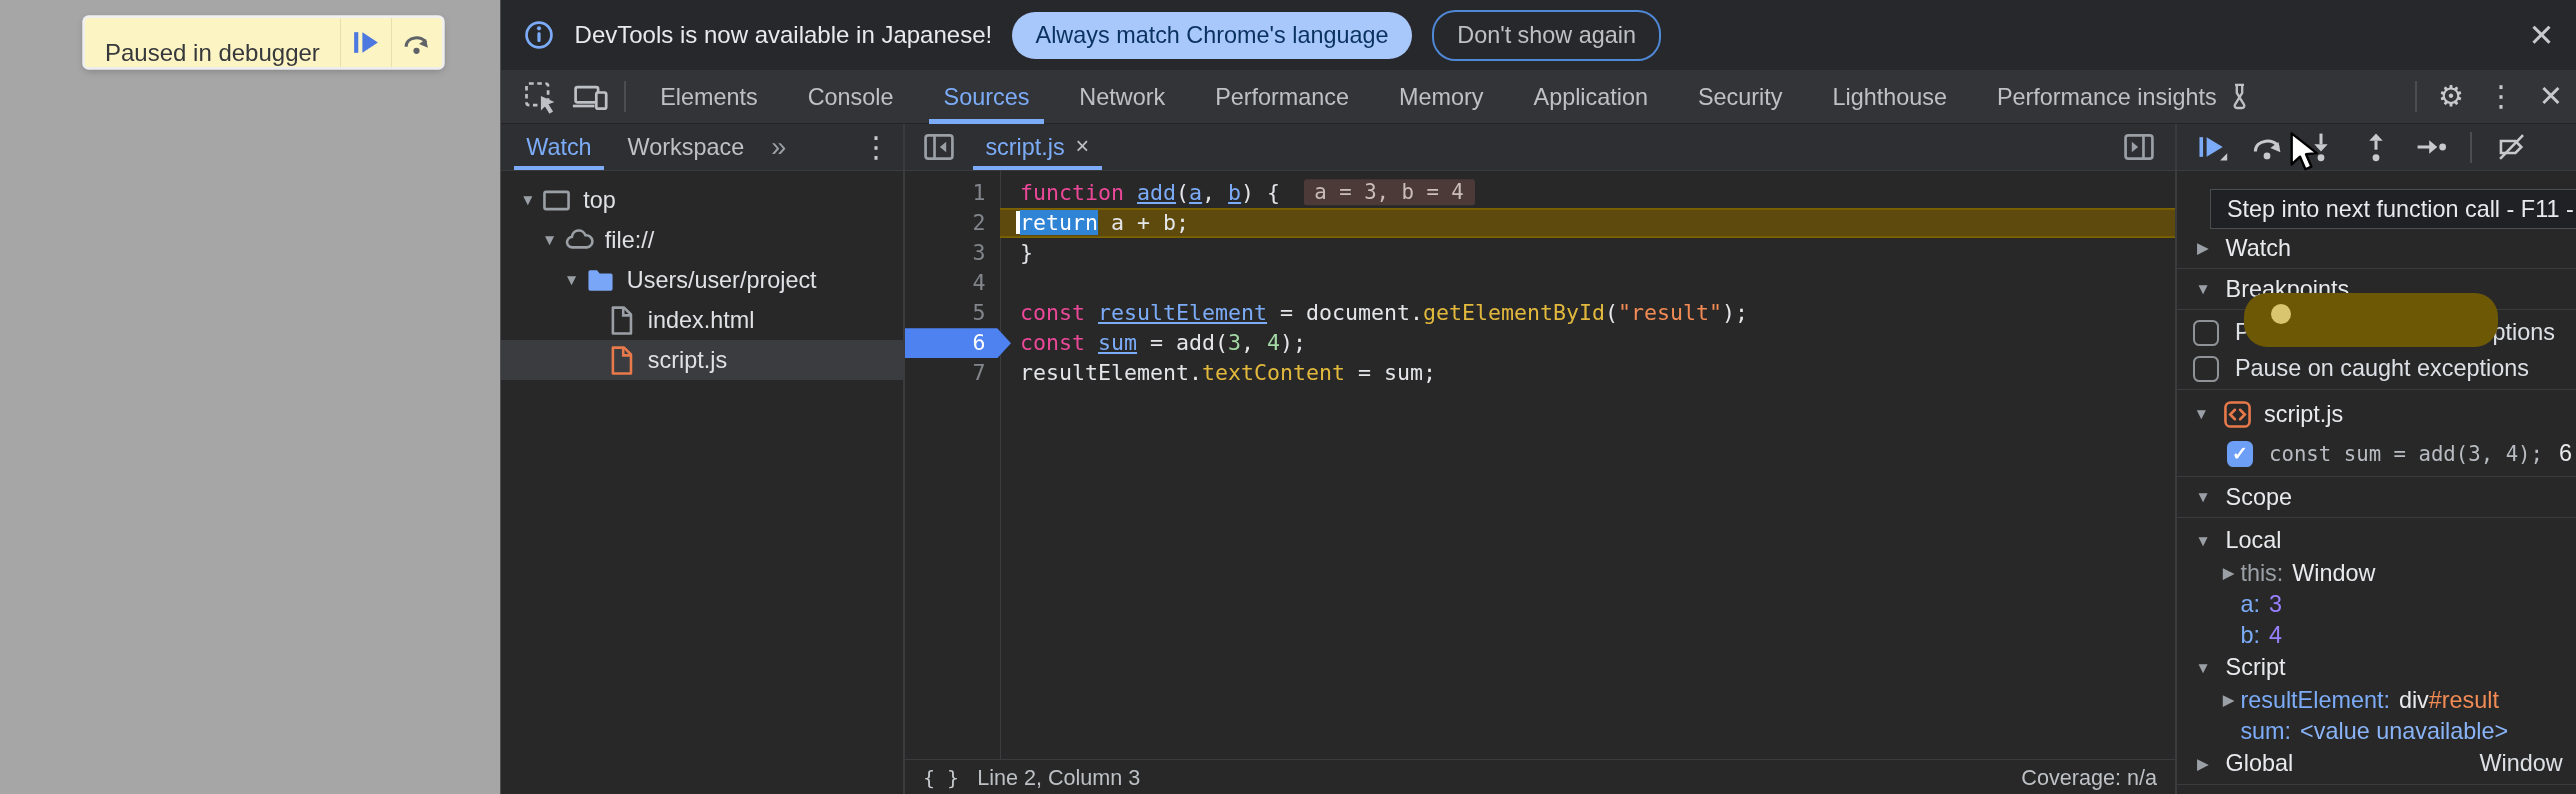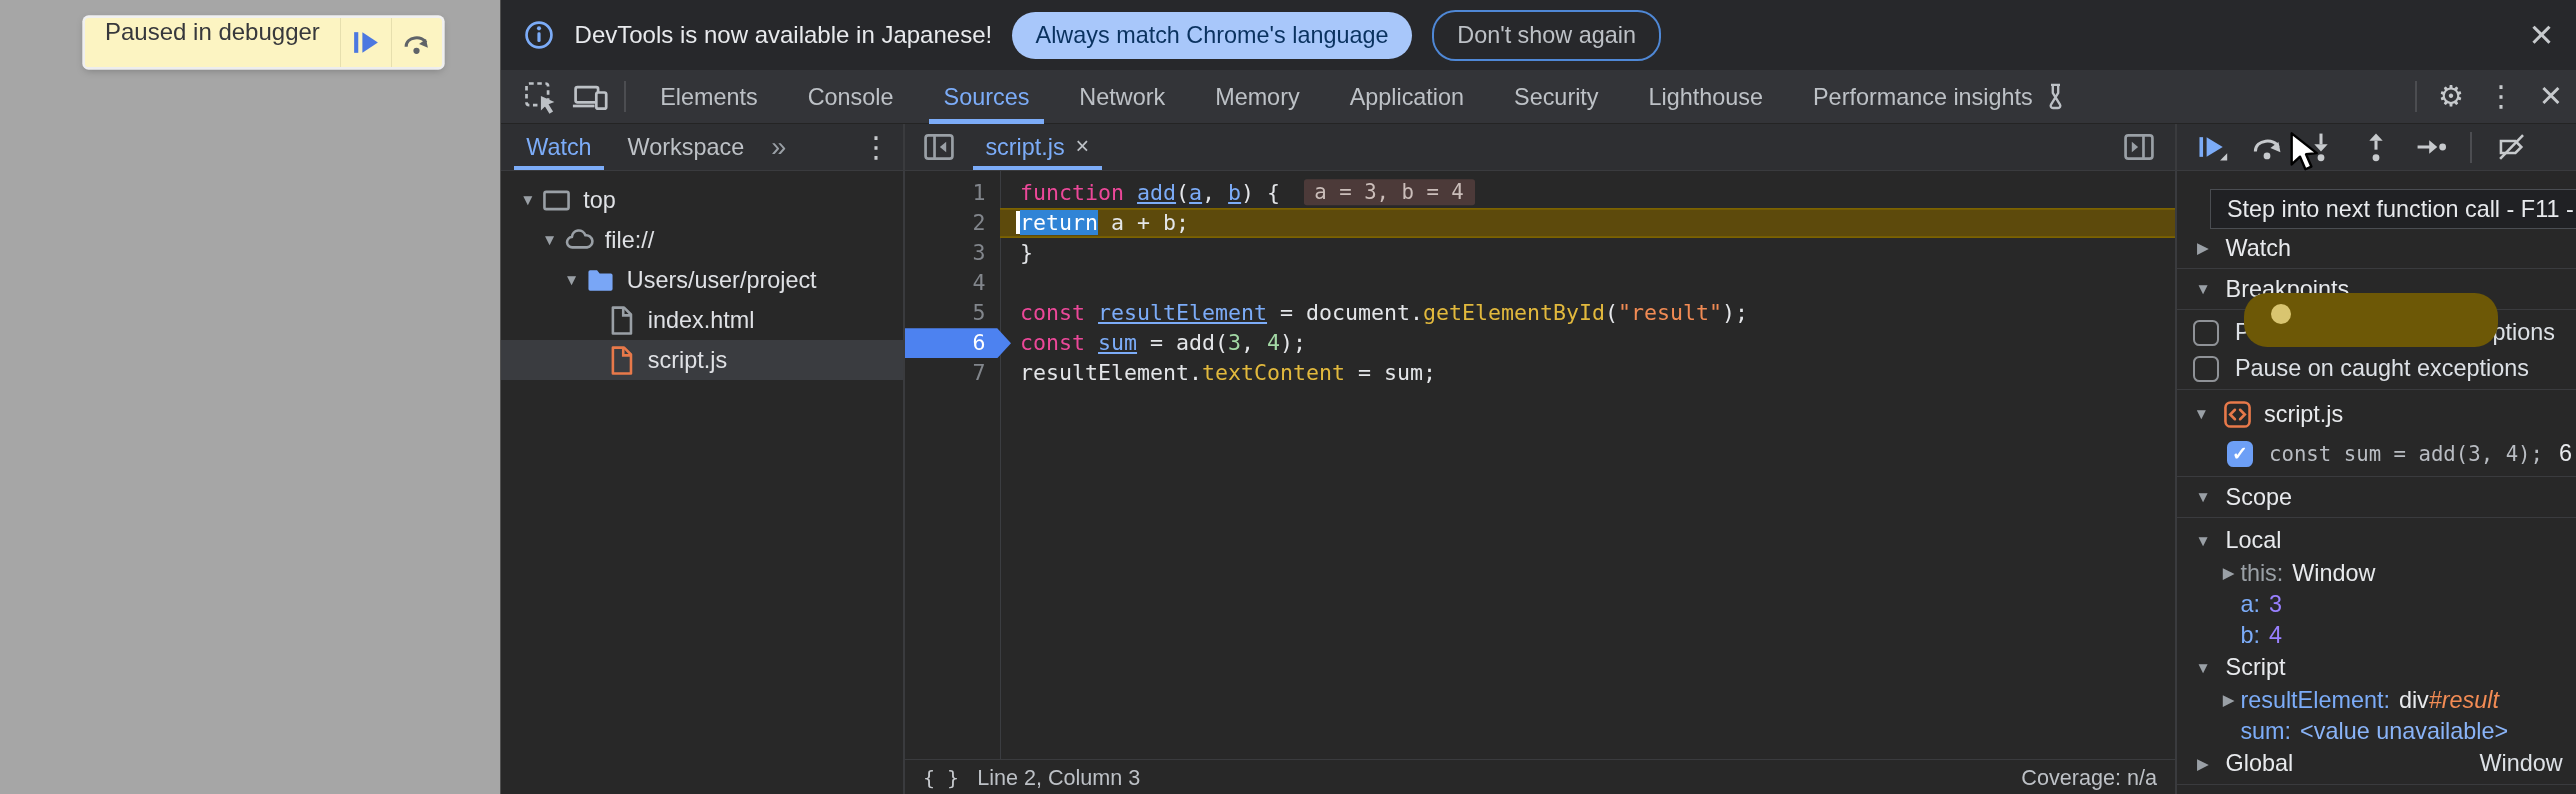--- a/index.html
+++ b/index.html
@@ -1,21 +1,21 @@
 <!DOCTYPE html>
 <html style="font-size:14.4px"><head>
 <meta charset="utf-8">
 <style>
   html,body{margin:0;padding:0;background:#7d7d7d;}
   #root{position:relative;width:2576px;height:795px;overflow:hidden;background:#a6a6a6;
         font-family:"Liberation Sans",sans-serif;-webkit-font-smoothing:antialiased;}
   
   #page-bg{position:absolute;left:0;top:0;width:500px;height:795px;background:#a6a6a6;}
   #paused-banner{position:absolute;left:85px;top:18px;height:49px;background:#fcf4c2;border-radius:3.6px;
-    display:flex;align-items:flex-start;box-shadow:0 0 0 2.7px rgba(255,255,255,.85),0 2.7px 9px rgba(0,0,0,.28);}
+    display:flex;align-items:flex-end;box-shadow:0 0 0 2.7px rgba(255,255,255,.85),0 2.7px 9px rgba(0,0,0,.28);}
   #paused-banner .pb-label{padding:0 20px;font-size:24px;color:#37383c;white-space:nowrap;}
   #paused-banner .pb-btn{width:50px;height:49px;display:flex;align-items:center;justify-content:center;
     border-left:1.8px solid #e6dfae;cursor:pointer;}
   
   #devtools{position:absolute;left:500px;top:0;width:2076px;height:795px;background:#282828;border-left:0.9px solid #505050;box-sizing:border-box;}
   
   #notif{position:absolute;left:0;top:0;right:0;height:70px;background:#27282b;display:flex;align-items:center;padding-left:21.6px;gap:20px;}
   #notif .msg{color:#e8eaed;font-size:24px;white-space:nowrap;}
   .pill{height:47px;border-radius:23.4px;background:#a8c7fa;color:#0a325f;font-size:23.4px;display:flex;align-items:center;
     padding:0 23.4px;white-space:nowrap;cursor:pointer;}
@@ -92,21 +92,21 @@
   .bp-entry{height:38px;display:flex;align-items:center;padding-left:50px;gap:16px;cursor:pointer;}
   .bp-entry .code{font-family:"DejaVu Sans Mono",monospace;font-size:20.7px;color:#b8bcc2;white-space:nowrap;}
   .bp-entry .ln{margin-left:auto;padding-right:16px;color:#e8eaed;font-size:23.4px;}
   .hr{border-bottom:1.8px solid #3a3b3e;}
   .scope-group{height:34px;display:flex;align-items:center;padding-left:16px;gap:12.6px;color:#e8eaed;font-size:23.4px;cursor:pointer;}
   .scope-group .right{margin-left:auto;padding-right:14.4px;color:#dde1e6;}
   .scope-prop{height:31px;display:flex;align-items:center;padding-left:40px;font-size:23.4px;cursor:default;white-space:nowrap;}
   .scope-prop .tri{width:23.4px;}
   .sp-name{color:#7cacf8;} .sp-name.dim{color:#9aa0a6;}
   .sp-val{color:#e8eaed;margin-left:9px;} .sp-val.purple{color:#9980ff;} .sp-val.blue{color:#8ab4f8;}
-  .sp-orange{color:#f28b54;font-style:italic;} .sp-plain{color:#e8eaed;}
+  .sp-orange{color:#f28b54;} .sp-plain{color:#e8eaed;}
   
   #paused-bubble{position:absolute;left:1743px;top:169px;width:254px;height:54px;border-radius:23.4px;background:#6d5806;z-index:5;}
   #paused-bubble .dot{position:absolute;left:27px;top:10.8px;width:20px;height:20px;border-radius:50%;background:#d9c570;}
   #dbg-tooltip{position:absolute;left:1709px;top:189px;height:40px;background:#202124;border:1.8px solid #4a4d52;z-index:10;
     display:flex;align-items:center;padding:0 16px;color:#e8eaed;font-size:23.4px;white-space:nowrap;box-sizing:border-box;}
   #cursor{position:absolute;left:1787px;top:131px;z-index:100;pointer-events:none;}
 </style>
 </head>
 <body>
 
@@ -167,20 +167,23 @@
           <div class="main-tab">
             <span>Console</span>
           </div>
           <div class="main-tab active">
             <span>Sources</span>
           </div>
           <div class="main-tab">
             <span>Network</span>
           </div>
           <div class="main-tab">
+            <span>Performance</span>
+          </div>
+          <div class="main-tab">
             <span>Memory</span>
           </div>
           <div class="main-tab">
             <span>Application</span>
           </div>
           <div class="main-tab">
             <span>Security</span>
           </div>
           <div class="main-tab">
             <span>Lighthouse</span>

